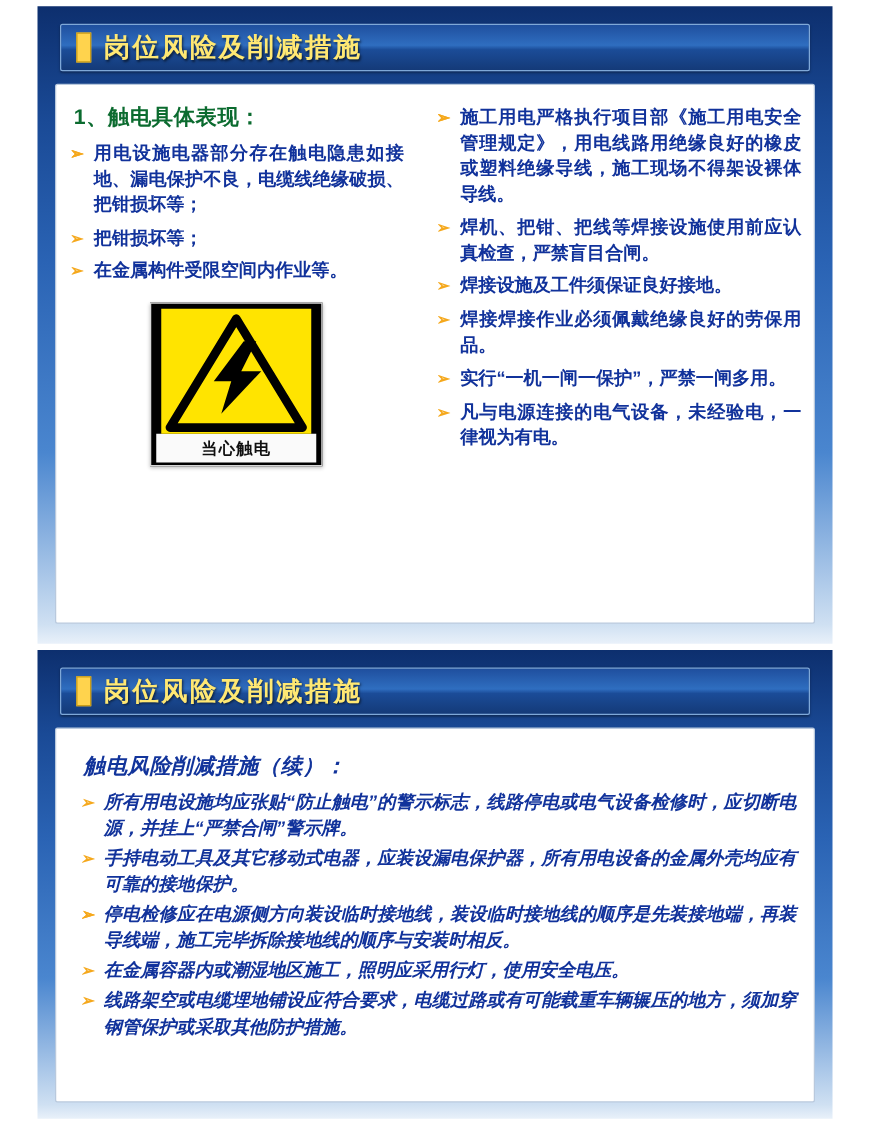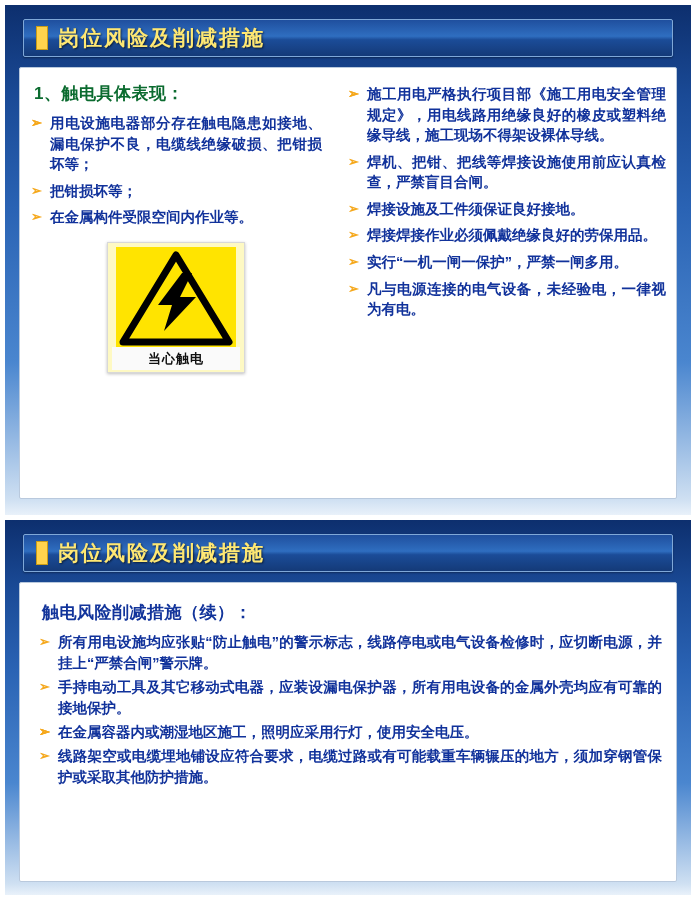--- a/index.html
+++ b/index.html
@@ -8,21 +8,21 @@
     background: #ffffff;
   }
   body {
     width: 696px;
     height: 902px;
     font-family: "Liberation Sans", sans-serif;
     overflow: hidden;
   }
   .slide {
     position: relative;
-    width: 686px;
+    width: 636px;
     margin: 5px auto;
     background: linear-gradient(180deg, #0d2f6e 0%, #1a4a96 18%, #2a63b4 40%, #4a86cf 70%, #cfe0f2 97%, #e9f1fa 100%);
     box-sizing: border-box;
     overflow: hidden;
   }
   .slide-1 { height: 510px; }
   .slide-2 { height: 375px; }
 
   
   .title-bar {
@@ -65,20 +65,21 @@
     gap: 15px;
   }
   .panel-1 {
     height: 432px;
     padding: 10px 10px 8px 10px;
     display: flex;
   }
   .panel-2 {
     height: 300px;
     padding: 14px 14px 0 18px;
+    font-style: italic;
   }
 
   .col-left {
     width: 48%;
     box-sizing: border-box;
     padding-right: 6px;
   }
   .col-right {
     width: 52%;
     box-sizing: border-box;
@@ -123,21 +124,21 @@
     font-size: 14.5px;
     margin-bottom: 3px;
     line-height: 1.45;
     font-weight: bold;
   }
 
   
   .sign-wrap {
     margin: 14px auto 18px auto;
     width: 128px;
-    background: #fef9c3;
+    background: #000000;
     border: 1px solid #d8d8d8;
     padding: 4px 4px 2px 4px;
     box-shadow: 0 1px 3px rgba(0,0,0,0.25);
     text-align: center;
   }
   .sign-yellow {
     background: #ffe400;
     width: 120px;
     height: 100px;
     margin: 0 auto;
@@ -204,18 +205,18 @@
     <div class="title-accent"></div>
     <div class="title-text">岗位风险及削减措施</div>
   </div>
 
   <div class="content-panel panel-2">
     <div class="section-heading blue">触电风险削减措施（续）：</div>
     <ul class="bullets">
       <li><span class="arrow">➢</span><span>所有用电设施均应张贴“防止触电”的警示标志，线路停电或电气设备检修时，应切断电源，并挂上“严禁合闸”警示牌。</span></li>
       <li><span class="arrow">➢</span><span>手持电动工具及其它移动式电器，应装设漏电保护器，所有用电设备的金属外壳均应有可靠的接地保护。</span></li>
       <li><span class="arrow">➢</span></li>
-      <li><span class="arrow">➢</span></li>
+      <li><span class="arrow">➢</span><span>停电检修应在电源侧方向装设临时接地线，装设临时接地线的顺序是先装接地端，再装导线端，施工完毕拆除接地线的顺序与安装时相反。</span></li>
       <li><span class="arrow">➢</span><span>在金属容器内或潮湿地区施工，照明应采用行灯，使用安全电压。</span></li>
       <li><span class="arrow">➢</span><span>线路架空或电缆埋地铺设应符合要求，电缆过路或有可能载重车辆辗压的地方，须加穿钢管保护或采取其他防护措施。</span></li>
     </ul>
   </div>
 </div>
 
 </body></html>

